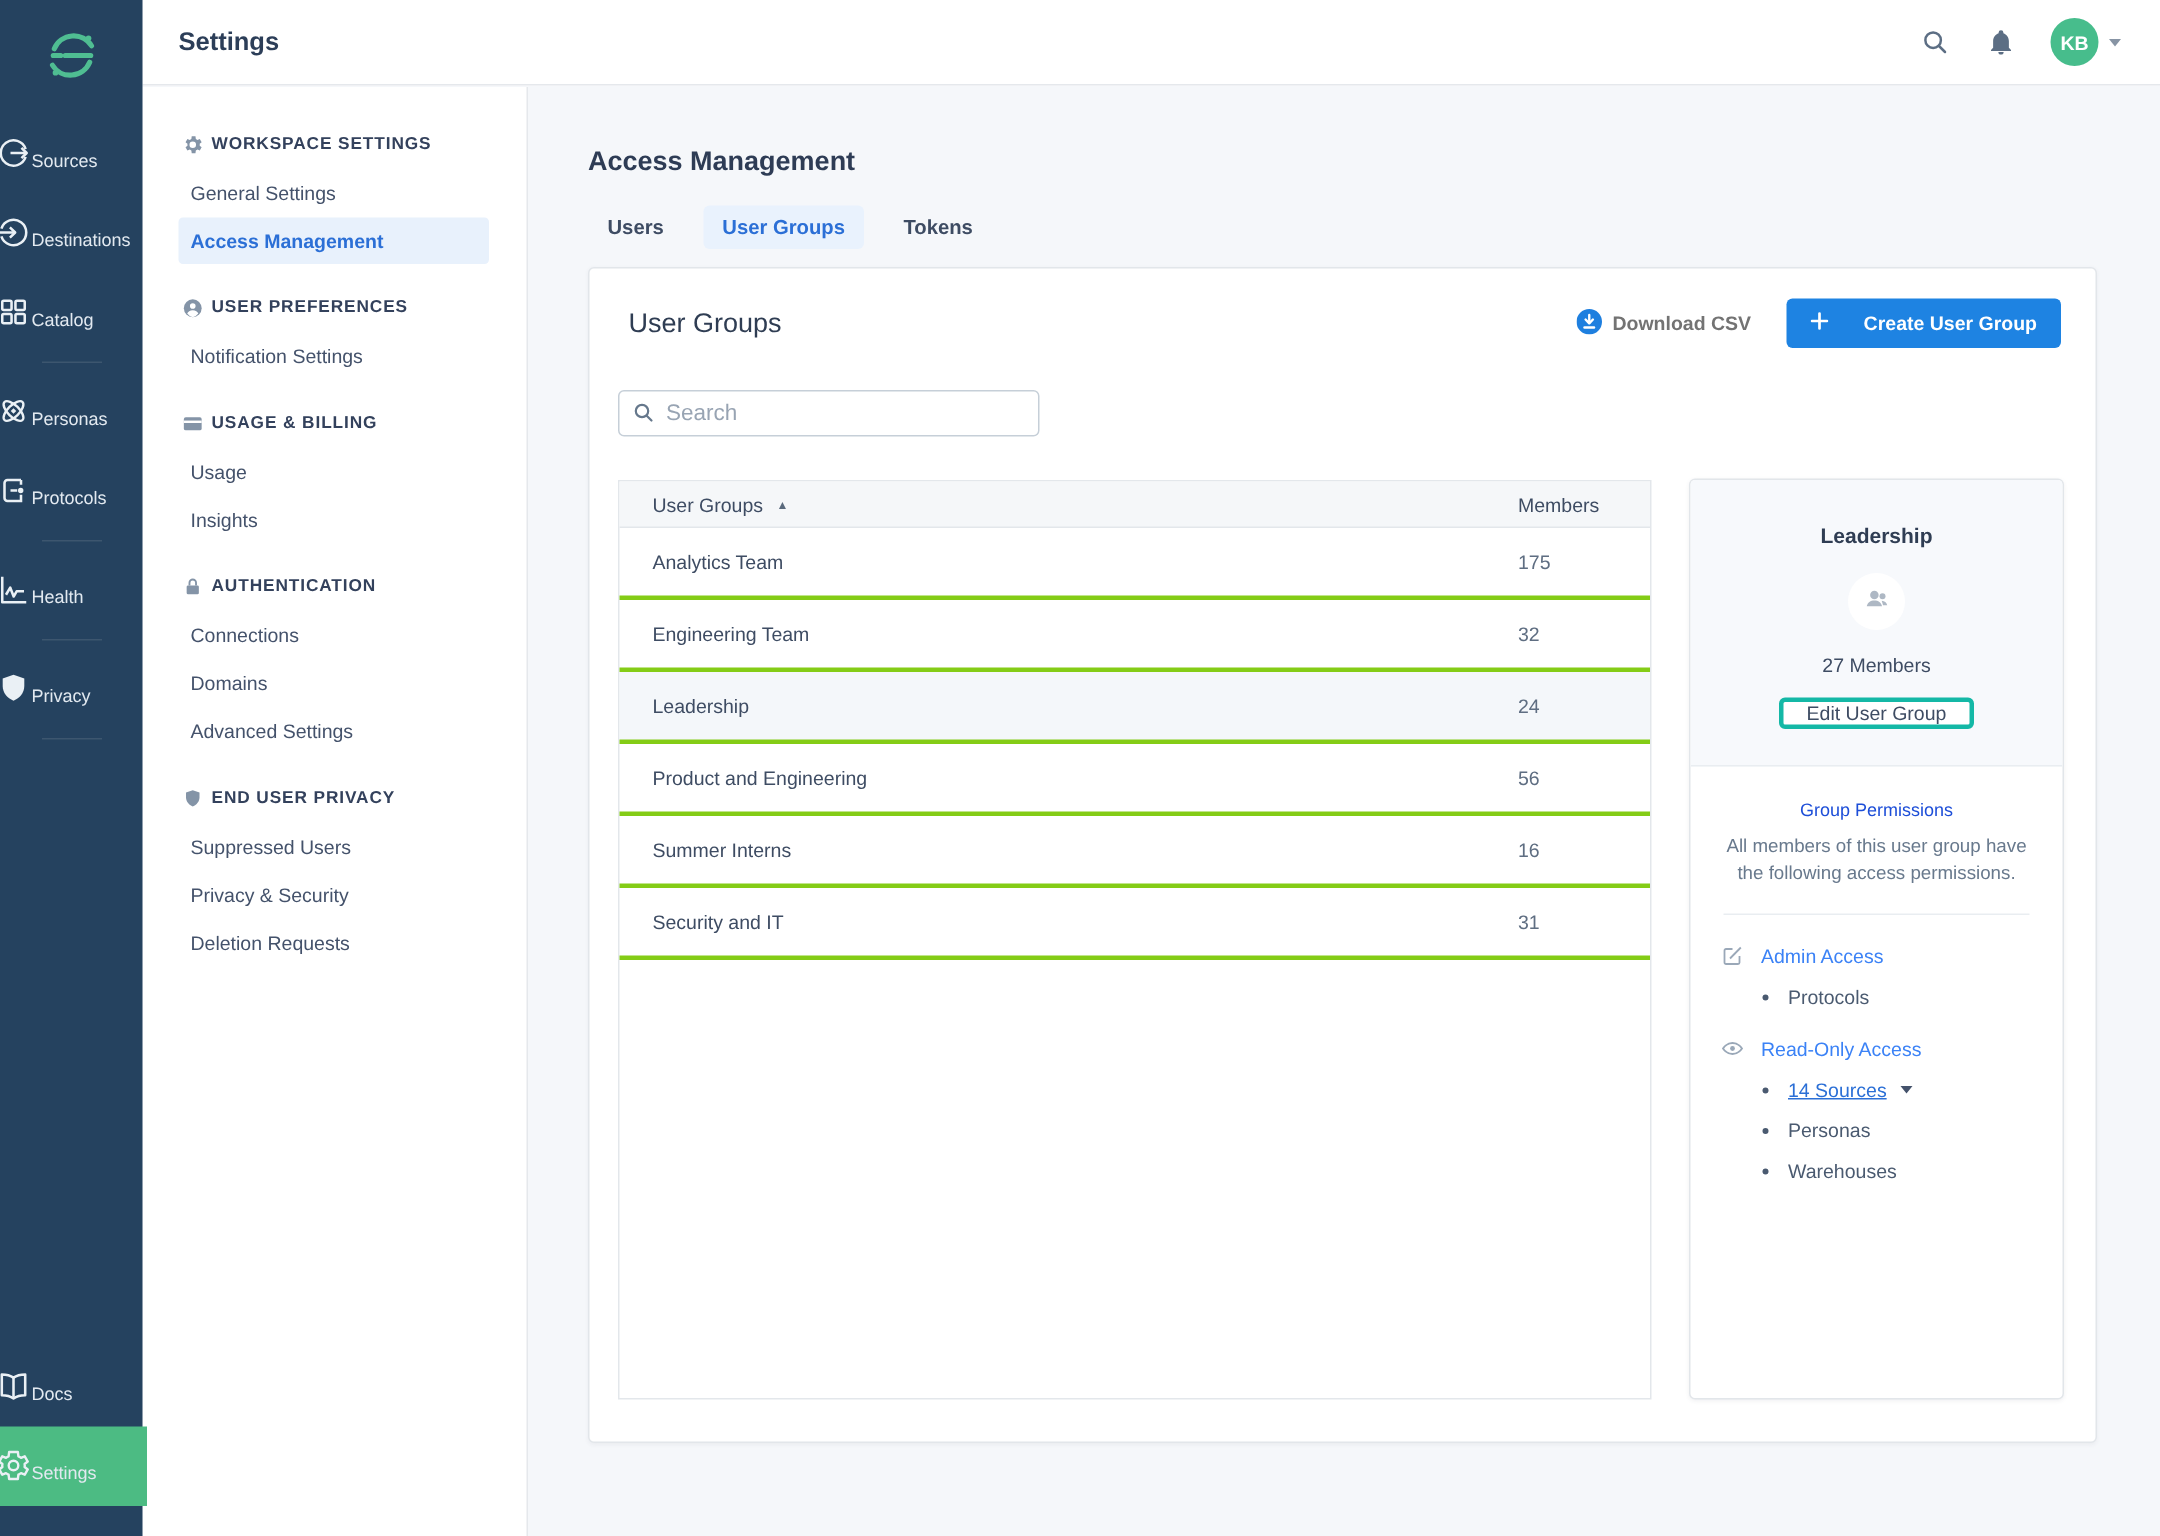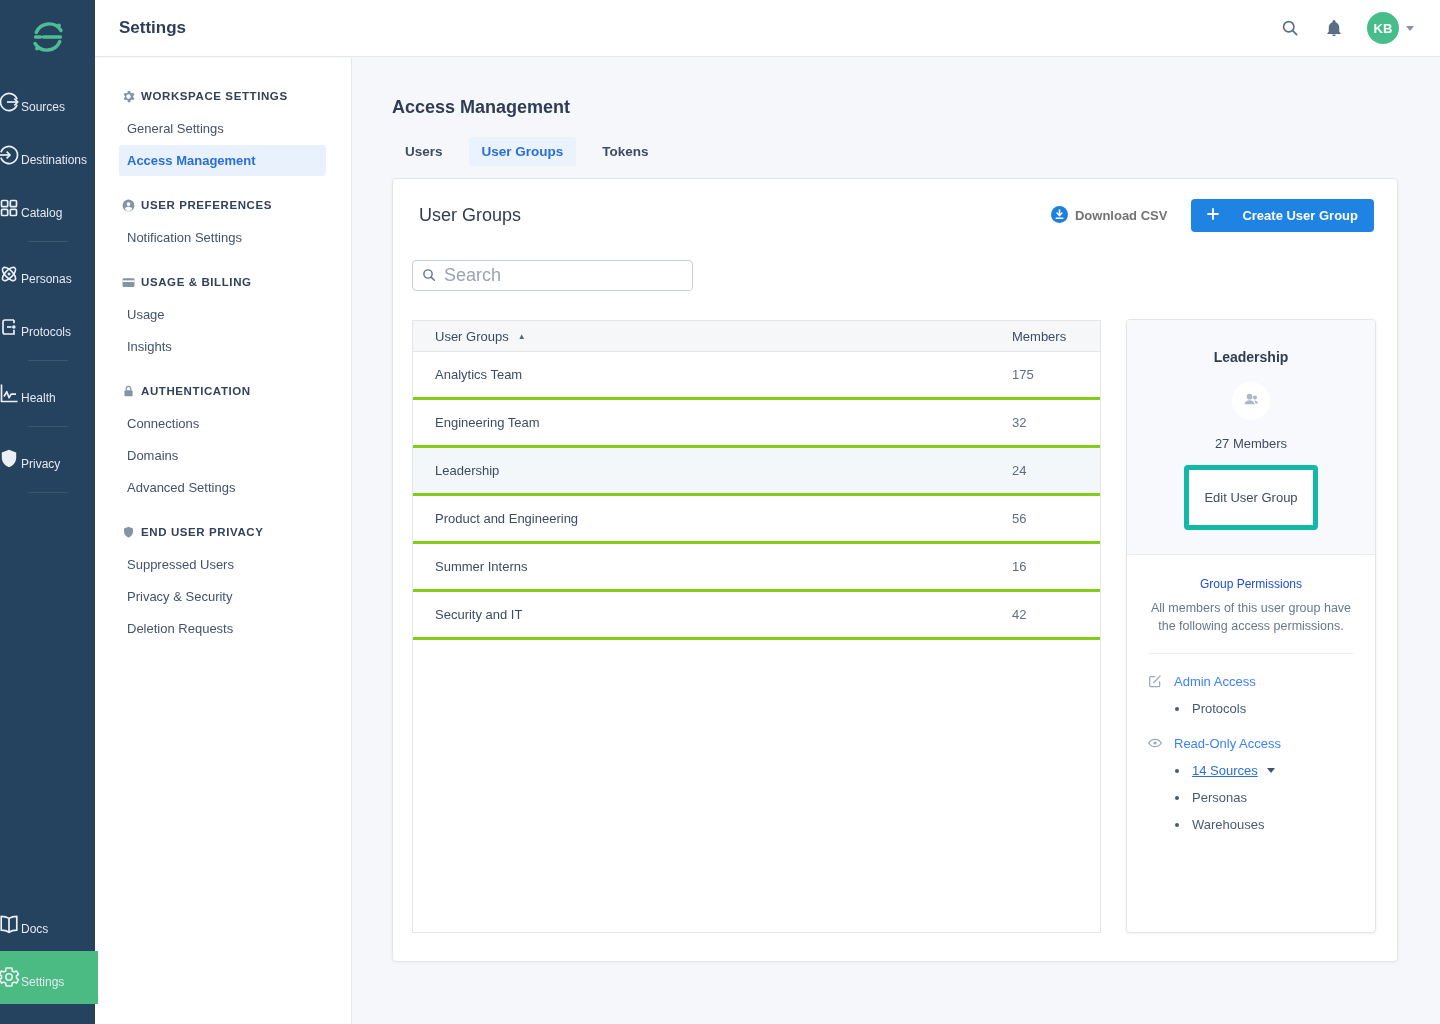--- a/index.html
+++ b/index.html
@@ -44,40 +44,40 @@
 
   .card { position:relative; margin-top:12px; width:1006px; height:784px; background:#fff; border:1px solid #E2E6EA; border-radius:4px; box-shadow:0 1px 3px rgba(60,70,90,.06); }
   .card-header { display:flex; align-items:center; justify-content:space-between; padding:20px 23px 0 26px; }
   .card-title { font-size:18px; font-weight:500; color:#2F3D53; }
   .card-actions { display:flex; align-items:center; gap:24px; }
   .dl-link { display:flex; align-items:center; gap:7px; color:#737373; font-size:13px; font-weight:700; cursor:pointer; }
   .btn-primary { display:flex; align-items:center; gap:23px; background:#1E83E2; color:#fff; border:none; border-radius:4px; padding:9px 16px; font-size:13px; font-weight:700; font-family:"Liberation Sans",sans-serif; cursor:pointer; }
 
   .search-wrap { position:relative; margin:28px 0 0 19px; width:281px; }
   .search-wrap .s-icon { position:absolute; left:9px; top:7px; width:16px; height:16px; color:#66788C; }
-  .search-input { width:281px; height:31px; border:1px solid #C6CFD8; border-radius:4px; padding:0 10px 0 31px; font-size:18px; color:#3E4C63; font-family:"Liberation Sans",sans-serif; background:#fff; }
+  .search-input { width:281px; height:31px; border:1px solid #C6CFD8; border-radius:4px; padding:0 10px 0 31px; font-size:15px; color:#3E4C63; font-family:"Liberation Sans",sans-serif; background:#fff; }
   .search-input::placeholder { color:#98A4B3; }
 
   .table-wrap { position:absolute; left:19px; top:141px; width:689px; height:613px; border:1px solid #E3E7EB; background:#fff; }
   .thead { display:flex; align-items:center; height:31px; background:#F5F7F9; border-bottom:1px solid #E3E7EB; font-size:13px; color:#3E4C63; }
   .col-name { flex:1; padding-left:22px; display:flex; align-items:center; }
   .col-mem { width:88px; flex:none; padding-right:14px; }
   .sort-arrow { font-size:8px; color:#5A6A7D; margin-left:9px; }
   .trow { display:flex; align-items:center; height:48px; border-bottom:3px solid #84cc16; cursor:pointer; font-size:13px; }
   .trow .col-name { color:#3E4C63; }
   .trow .col-mem { color:#5F6E82; }
   .trow.selected { background:#F4F7FA; }
 
   
   .dpanel { position:absolute; left:733px; top:140px; width:250px; height:614px; background:#fff; border:1px solid #E2E6EA; border-radius:4px; box-shadow:0 1px 3px rgba(60,70,90,.08); overflow:hidden; }
   .dp-top { background:#F7F9FC; border-bottom:1px solid #E9EDF1; text-align:center; padding:29px 16px 24px; }
   .dp-title { font-size:14px; font-weight:700; color:#2F3D53; }
   .dp-avatar { width:38px; height:38px; border-radius:50%; background:#FFFFFF; margin:17px auto 0; display:flex; align-items:center; justify-content:center; color:#AEB8C4; }
   .dp-members { margin-top:16px; font-size:13px; color:#3E4C63; }
-  .btn-secondary { margin-top:14px; background:#fff; border:5px solid #14b8a6; border-radius:4px; padding:20px 15px; font-size:13px; color:#3E4C63; font-family:"Liberation Sans",sans-serif; cursor:pointer; }
+  .btn-secondary { margin-top:14px; background:#fff; border:3px solid #14b8a6; border-radius:4px; padding:0 15px; font-size:13px; color:#3E4C63; font-family:"Liberation Sans",sans-serif; cursor:pointer; }
   .dp-perms { padding:22px 20px; }
   .dp-perm-title { text-align:center; font-size:12px; font-weight:400; color:#1d4ed8; }
   .dp-perm-desc { text-align:center; font-size:12.5px; color:#68798D; line-height:1.45; margin-top:8px; }
   .dp-divider { border:none; border-top:1px solid #E9EDF1; margin:18px 2px 4px; }
   .ag-label { display:flex; align-items:center; gap:11px; margin-top:19px; font-size:13px; color:#3b82f6; }
   .ag-label .ag-icon { width:16px; height:16px; color:#9AA8B8; flex:none; }
   .ag-list { list-style:none; margin:4px 0 0 28px; }
   .ag-list li { display:flex; align-items:center; font-size:13px; color:#4A5A70; margin-top:12px; }
   .bullet { width:4px; height:4px; border-radius:50%; background:#4A5A70; margin-right:13px; flex:none; }
   .ag-link { color:#2B6FD6; text-decoration:underline; cursor:pointer; }
@@ -371,21 +371,21 @@
       <div class="trow">
         <span class="col-name">Product and Engineering</span>
         <span class="col-mem">56</span>
       </div>
       <div class="trow">
         <span class="col-name">Summer Interns</span>
         <span class="col-mem">16</span>
       </div>
       <div class="trow">
         <span class="col-name">Security and IT</span>
-        <span class="col-mem">42</span>
+        <span class="col-mem">31</span>
       </div>
     </div>
 
     <aside class="dpanel">
       <div class="dp-top">
         <div class="dp-title">Leadership</div>
         <div class="dp-avatar">
           <span>
             <svg width="20" height="20" viewBox="0 0 24 24" fill="currentColor">
                 <circle cx="10.3" cy="9.2" r="3.4"></circle>

